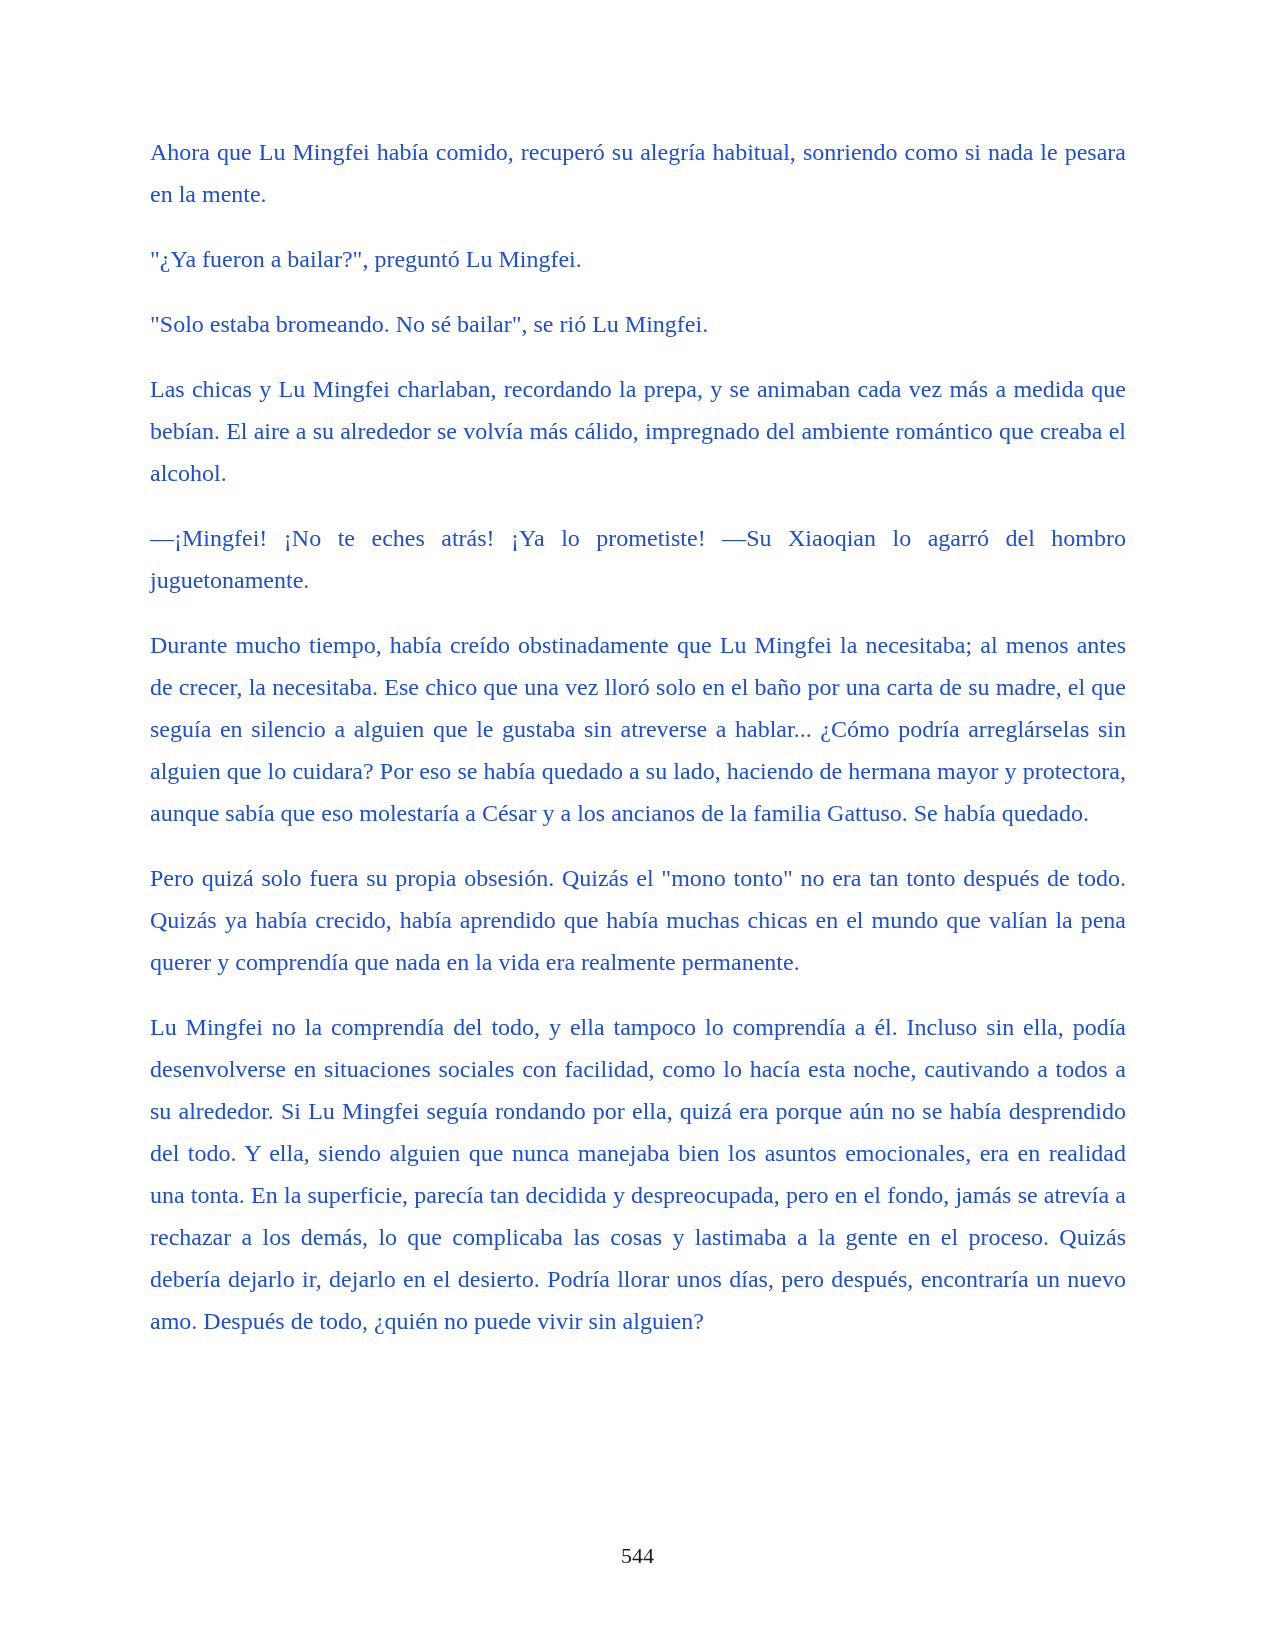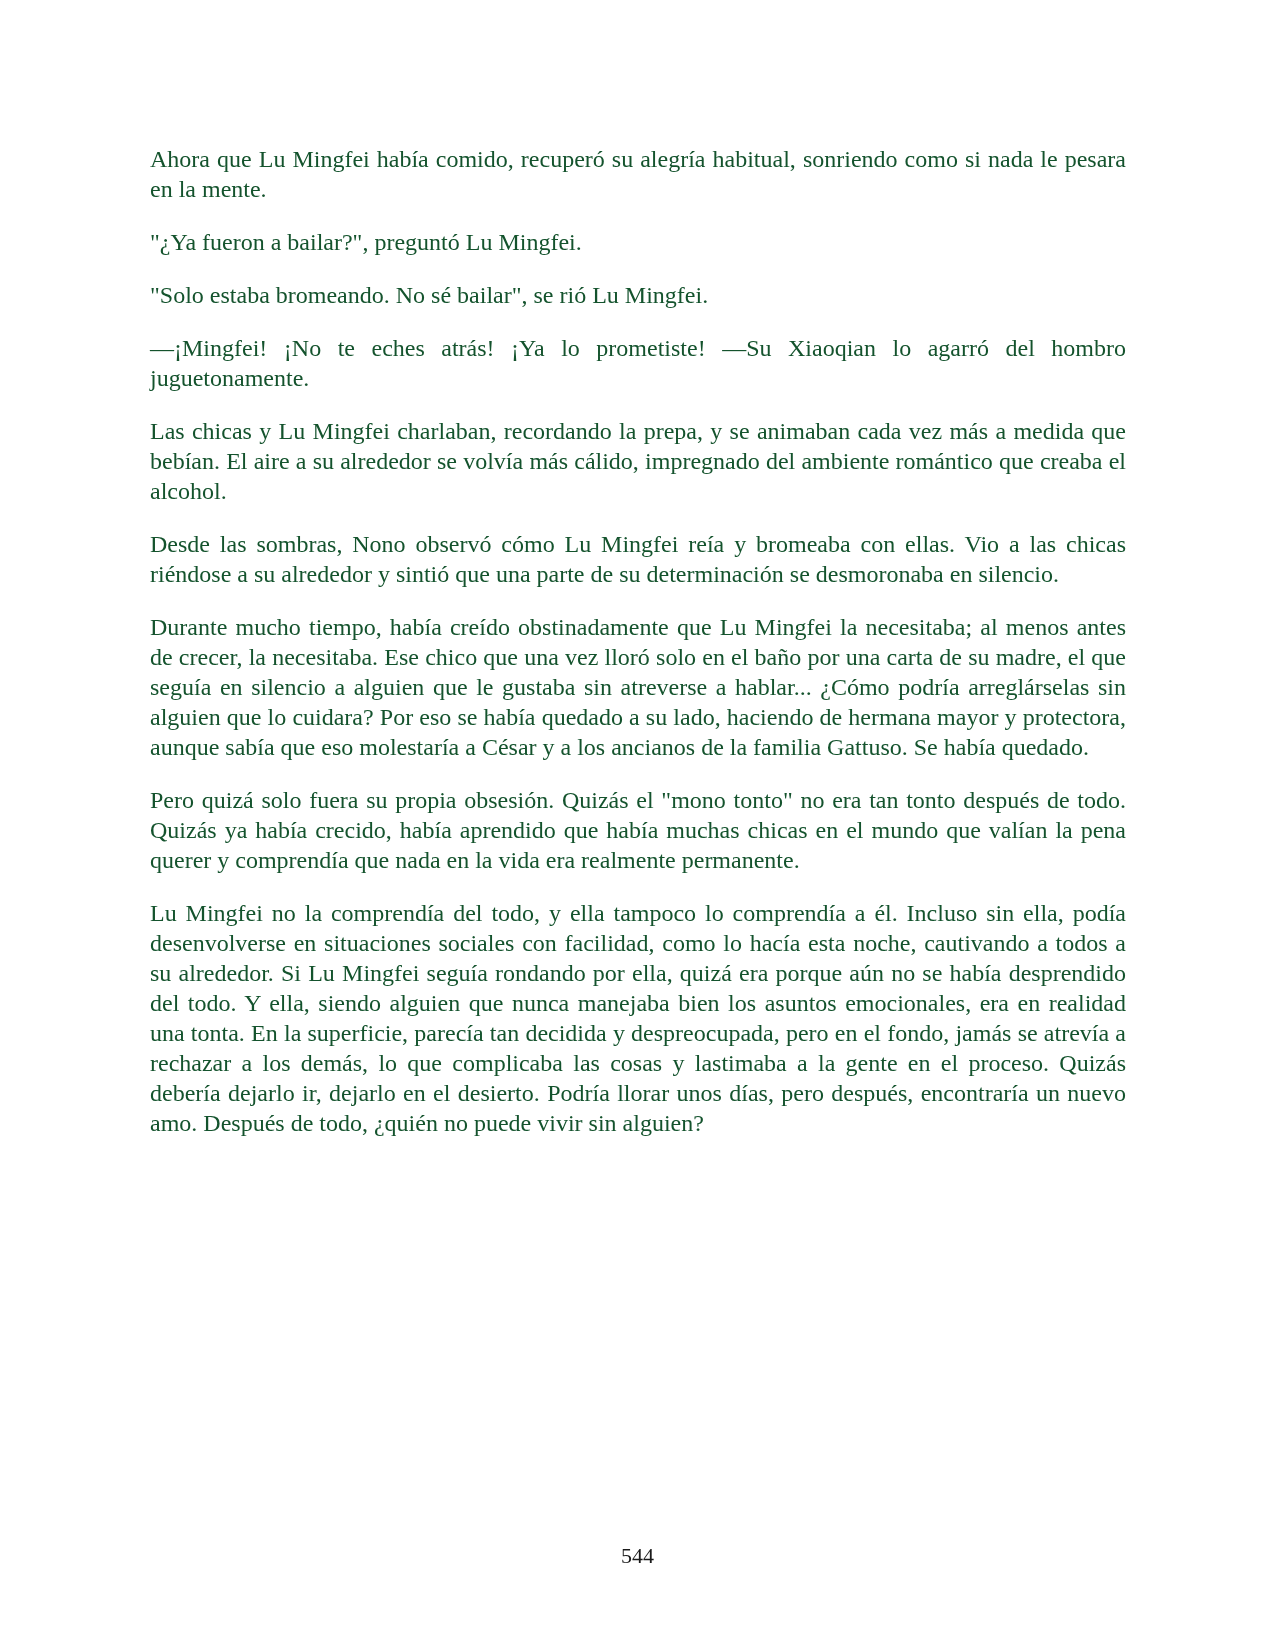--- a/index.html
+++ b/index.html
@@ -17,26 +17,26 @@
       position: absolute;
       left: 0;
       top: 0;
       width: 1275px;
       height: 1650px;
       background: #ffffff;
     }
     .text-block {
       position: absolute;
       left: 150px;
-      top: 144px;
+      top: 131px;
       width: 976px;
       font-family: "Liberation Serif", "DejaVu Serif", serif;
       font-size: 24px;
-      line-height: 30px;
-      color: #14532d;
+      line-height: 42px;
+      color: #1d4ed8;
     }
     .text-block p {
       margin: 0 0 23px 0;
       text-align: justify;
       hyphens: none;
     }
     .page-number {
       position: absolute;
       left: 0;
       width: 1275px;
@@ -48,21 +48,20 @@
     }
   </style>
 </head>
 <body>
 
 <div class="page">
   <div class="text-block">
     <p>Ahora que Lu Mingfei había comido, recuperó su alegría habitual, sonriendo como si nada le pesara en la mente.</p>
     <p>"¿Ya fueron a bailar?", preguntó Lu Mingfei.</p>
     <p>"Solo estaba bromeando. No sé bailar", se rió Lu Mingfei.</p>
+    <p>Las chicas y Lu Mingfei charlaban, recordando la prepa, y se animaban cada vez más a medida que bebían. El aire a su alrededor se volvía más cálido, impregnado del ambiente romántico que creaba el alcohol.</p>
     <p>—¡Mingfei! ¡No te eches atrás! ¡Ya lo prometiste! —Su Xiaoqian lo agarró del hombro juguetonamente.</p>
-    <p>Las chicas y Lu Mingfei charlaban, recordando la prepa, y se animaban cada vez más a medida que bebían. El aire a su alrededor se volvía más cálido, impregnado del ambiente romántico que creaba el alcohol.</p>
-    <p>Desde las sombras, Nono observó cómo Lu Mingfei reía y bromeaba con ellas. Vio a las chicas riéndose a su alrededor y sintió que una parte de su determinación se desmoronaba en silencio.</p>
     <p>Durante mucho tiempo, había creído obstinadamente que Lu Mingfei la necesitaba; al menos antes de crecer, la necesitaba. Ese chico que una vez lloró solo en el baño por una carta de su madre, el que seguía en silencio a alguien que le gustaba sin atreverse a hablar... ¿Cómo podría arreglárselas sin alguien que lo cuidara? Por eso se había quedado a su lado, haciendo de hermana mayor y protectora, aunque sabía que eso molestaría a César y a los ancianos de la familia Gattuso. Se había quedado.</p>
     <p>Pero quizá solo fuera su propia obsesión. Quizás el "mono tonto" no era tan tonto después de todo. Quizás ya había crecido, había aprendido que había muchas chicas en el mundo que valían la pena querer y comprendía que nada en la vida era realmente permanente.</p>
     <p>Lu Mingfei no la comprendía del todo, y ella tampoco lo comprendía a él. Incluso sin ella, podía desenvolverse en situaciones sociales con facilidad, como lo hacía esta noche, cautivando a todos a su alrededor. Si Lu Mingfei seguía rondando por ella, quizá era porque aún no se había desprendido del todo. Y ella, siendo alguien que nunca manejaba bien los asuntos emocionales, era en realidad una tonta. En la superficie, parecía tan decidida y despreocupada, pero en el fondo, jamás se atrevía a rechazar a los demás, lo que complicaba las cosas y lastimaba a la gente en el proceso. Quizás debería dejarlo ir, dejarlo en el desierto. Podría llorar unos días, pero después, encontraría un nuevo amo. Después de todo, ¿quién no puede vivir sin alguien?</p>
   </div>
   <div class="page-number">544</div>
 </div>
 
 </body></html>

